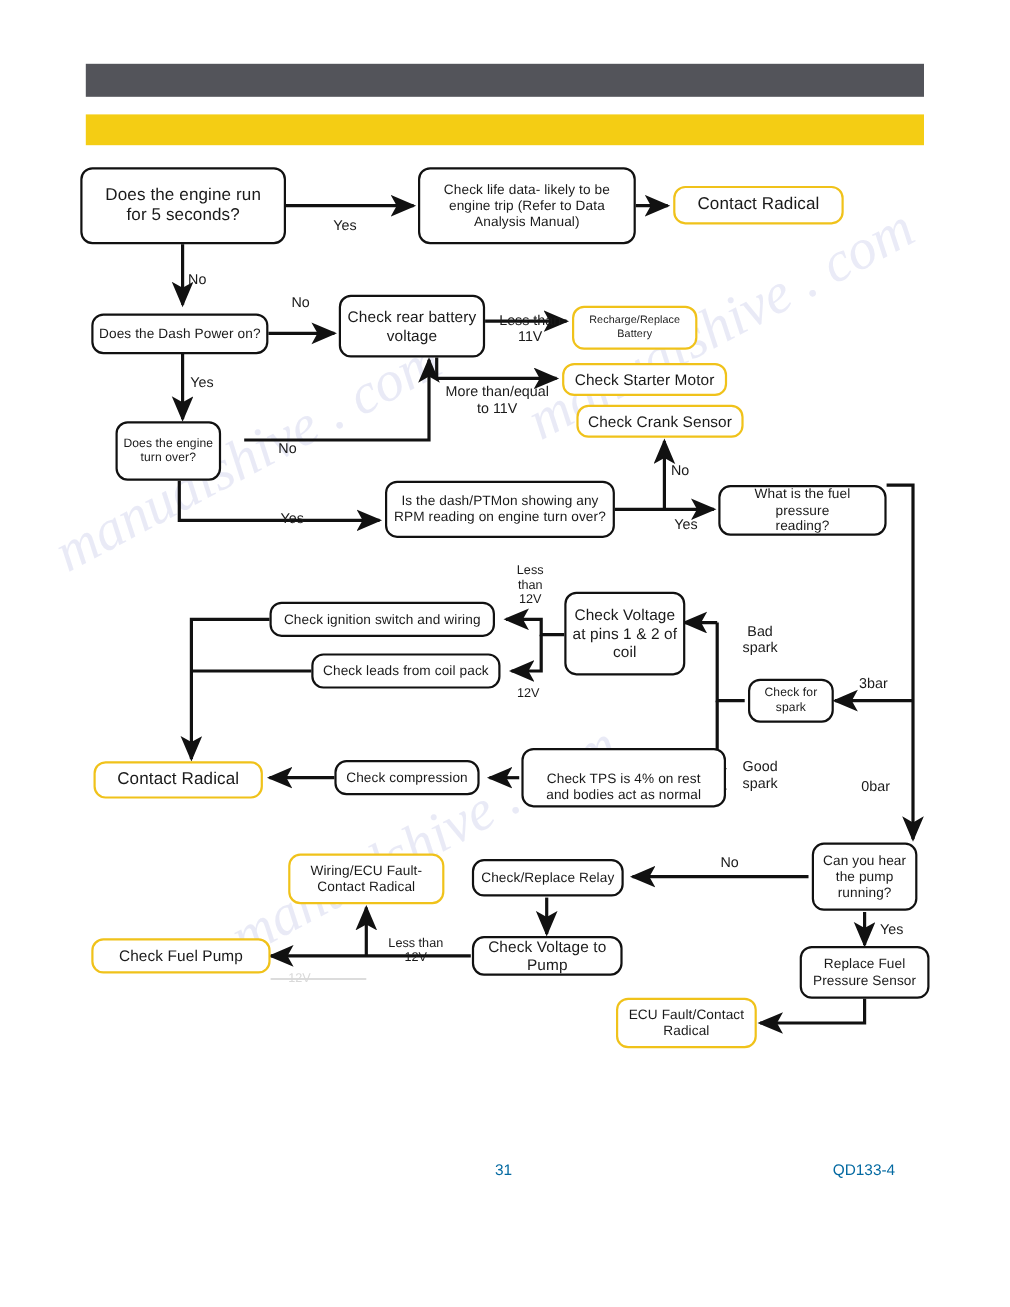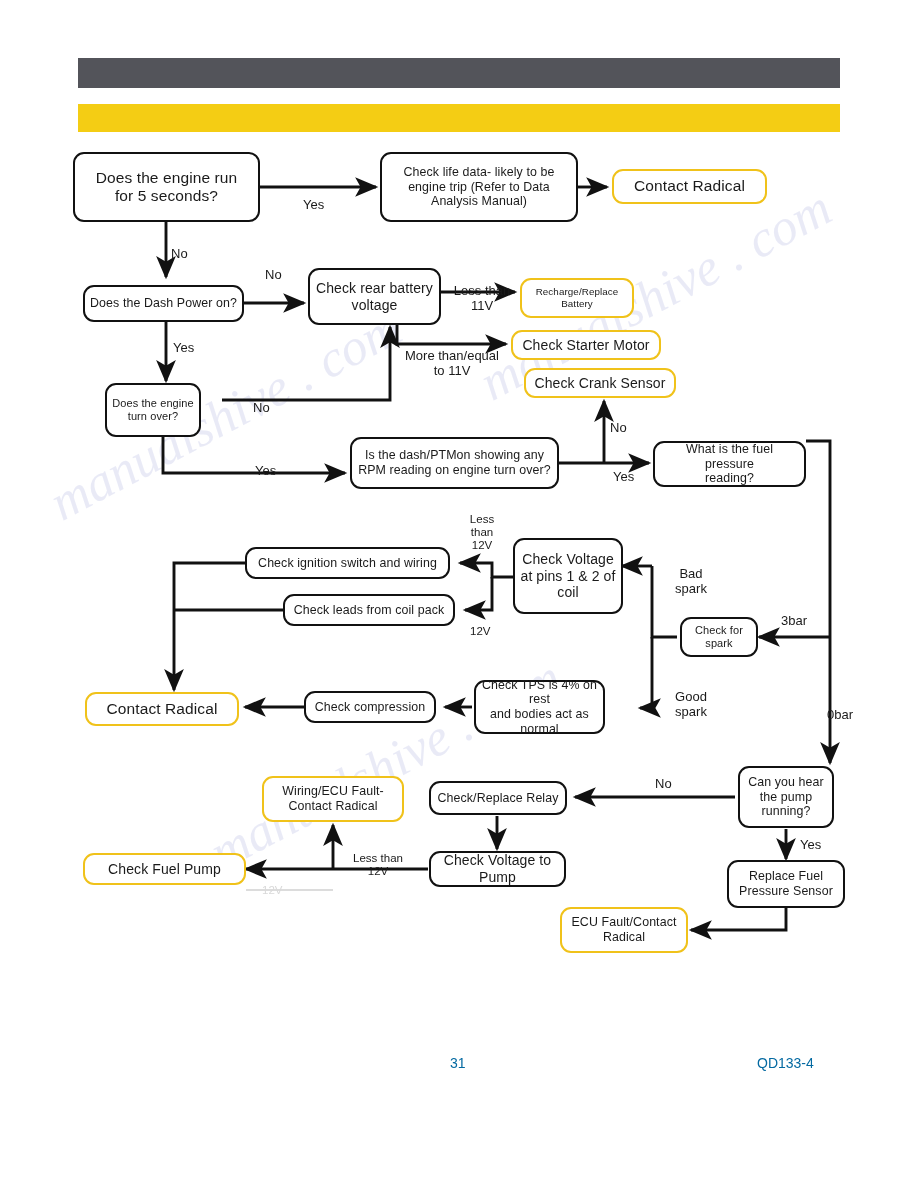--- a/index.html
+++ b/index.html
@@ -275,21 +275,21 @@
   </div>
 
   <div class="node yellow t-xl" style="left:85px; top:692px; width:154px; height:34px;">
     <span>Contact Radical</span>
   </div>
 
   <div class="node t-md" style="left:304px; top:691px; width:132px; height:32px;">
     <span>Check compression</span>
   </div>
 
-  <div class="node t-md" style="left:474px; top:680px; width:131px; height:54px;">
+  <div class="node t-md" style="left:474px; top:680px; width:186px; height:54px;align-items:flex-end;">
     <span>Check TPS is 4% on rest
 and bodies act as normal</span>
   </div>
 
   <div class="node yellow t-md" style="left:262px; top:776px; width:142px; height:46px;">
     <span>Wiring/ECU Fault-
 Contact Radical</span>
   </div>
 
   <div class="node t-md" style="left:429px; top:781px; width:138px; height:34px;">
@@ -349,21 +349,21 @@
   <div class="elabel small" style="left:470px; top:625px;">12V</div>
 
   <div class="elabel" style="left:666px; top:567px; width:50px;">Bad
 spark</div>
 
   <div class="elabel" style="left:664px; top:690px; width:54px;">Good
 spark</div>
 
   <div class="elabel" style="left:781px; top:614px;">3bar</div>
 
-  <div class="elabel" style="left:783px; top:708px;margin-left:44px;">0bar</div>
+  <div class="elabel" style="left:783px; top:708px;">0bar</div>
 
   <div class="elabel" style="left:655px; top:777px;">No</div>
 
   <div class="elabel" style="left:800px; top:838px;">Yes</div>
 
   <div class="elabel small" style="left:345px; top:852px; width:66px;">Less than
 12V</div>
 
   <div class="elabel small faint" style="left:262px; top:884px;">12V</div>
 

